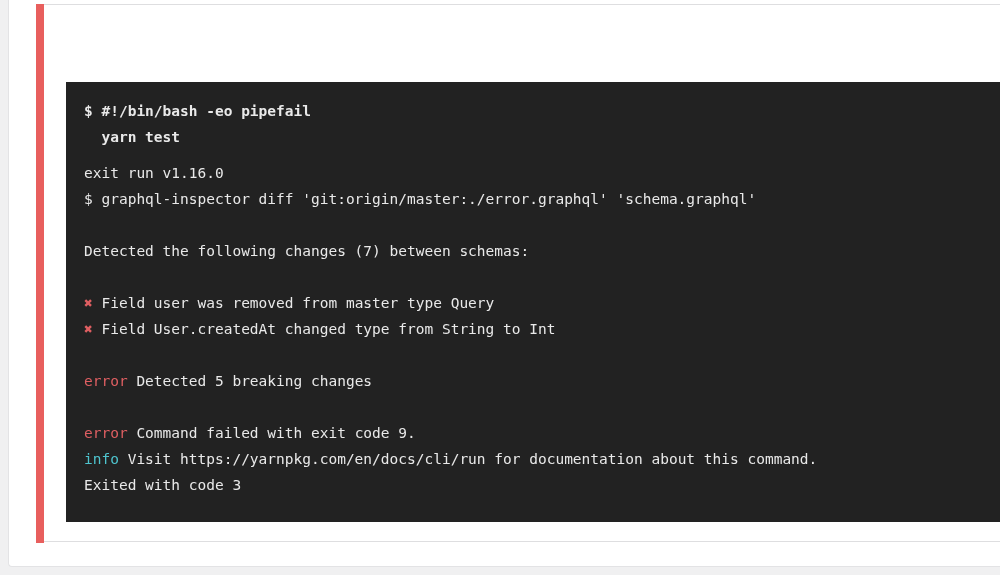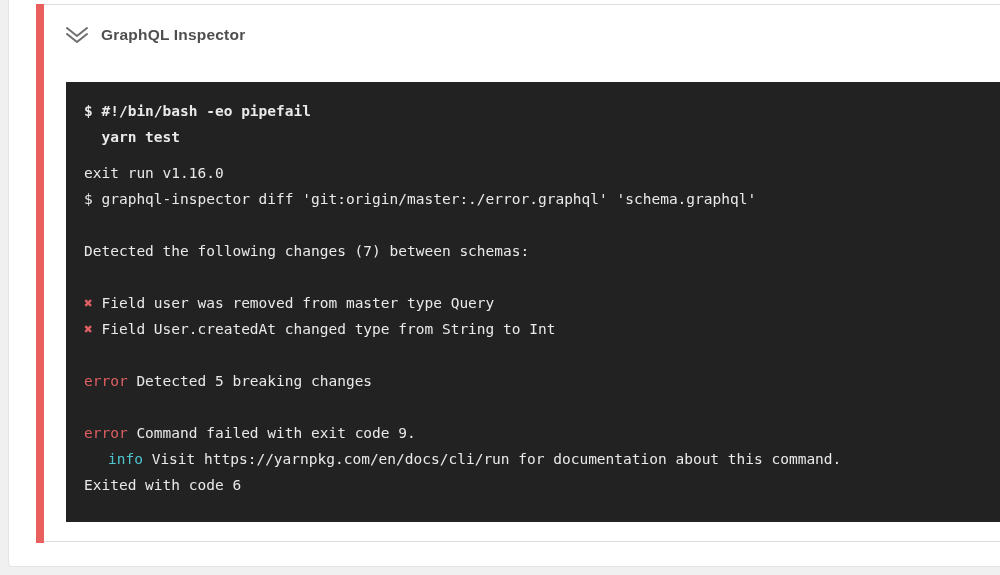--- a/index.html
+++ b/index.html
@@ -95,55 +95,45 @@
     white-space: pre;
   }
   .terminal-log {
     margin: 0;
   }
   .terminal-log span.error {
     color: var(--error-red, #de5e60);
   }
   .terminal-log span.info {
     color: var(--info-cyan, #4ec4ce);
-    margin-left: 24px;
   }
 </style>
 </head>
 <body style="--accent-red: #e85f5d; --error-red: #df5f62; --info-cyan: #4ec4ce; --terminal-bg: #222222; --terminal-text: #e9e9e9; --title-text: #4f4f4f;">
 
 <div class="panel">
   <div class="step-card">
     <div class="accent-bar"></div>
 
-    <div class="card-header">
-      <span class="chev-icon">
-        <svg width="26" height="22" viewBox="0 0 26 22" fill="none" xmlns="http://www.w3.org/2000/svg">
-          <polyline points="3,4 13,12 23,4" stroke="#6e6e6e" stroke-width="2" fill="none" stroke-linecap="round" stroke-linejoin="round"></polyline>
-          <polyline points="3,10 13,18 23,10" stroke="#6e6e6e" stroke-width="2" fill="none" stroke-linecap="round" stroke-linejoin="round"></polyline>
-        </svg>
-      </span>
-      <span class="step-title">GraphQL Inspector</span>
-    </div>
 
     <div class="terminal">
       <div class="terminal-command">
           <div>$ #!/bin/bash -eo pipefail</div>
           <div>  yarn test</div>
         </div>
       <div class="terminal-log">
           <div><span>exit run v1.16.0</span></div>
           <div><span>$ graphql-inspector diff 'git:origin/master:./error.graphql' 'schema.graphql'</span></div>
           <div>&nbsp;</div>
           <div><span>Detected the following changes (7) between schemas:</span></div>
           <div>&nbsp;</div>
           <div><span class="error">✖</span><span> Field user was removed from master type Query</span></div>
           <div><span class="error">✖</span><span> Field User.createdAt changed type from String to Int</span></div>
           <div>&nbsp;</div>
           <div><span class="error">error</span><span> Detected 5 breaking changes</span></div>
           <div>&nbsp;</div>
           <div><span class="error">error</span><span> Command failed with exit code 9.</span></div>
           <div><span class="info">info</span><span> Visit https://yarnpkg.com/en/docs/cli/run for documentation about this command.</span></div>
-          <div><span>Exited with code 6</span></div>
+          <div><span>Exited with code 3</span></div>
         </div>
     </div>
   </div>
 </div>
 
 </body></html>

